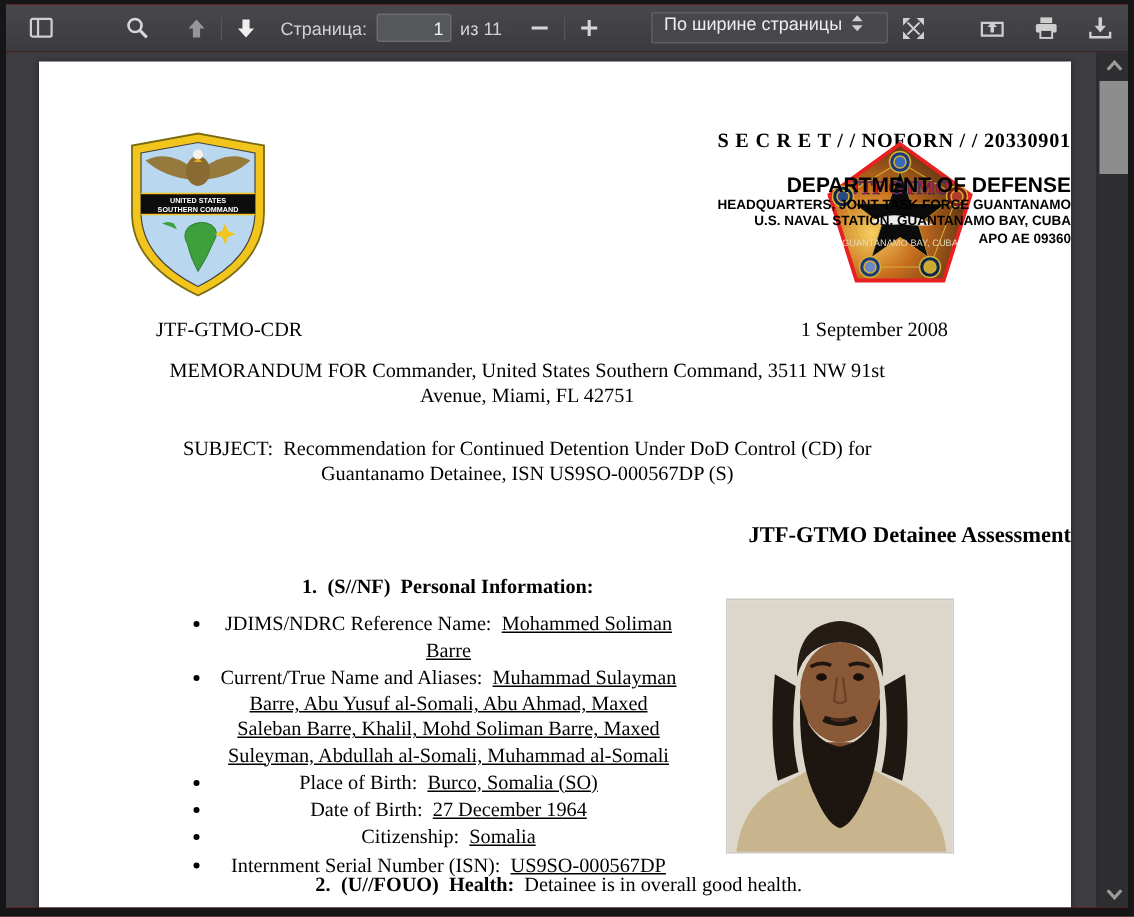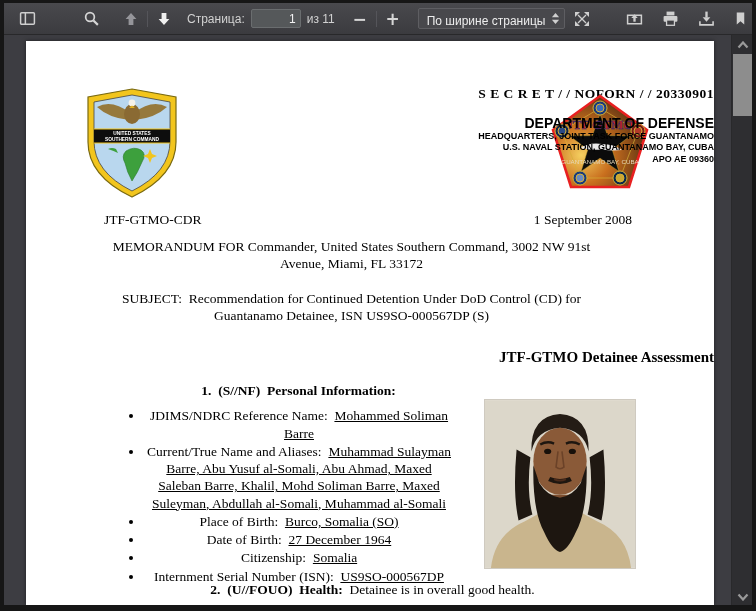--- a/index.html
+++ b/index.html
@@ -26,23 +26,23 @@
   .tbtn svg { display:block; }
   .glyph { font-size:17px; font-weight:bold; color:#d6d6d6; font-family:"DejaVu Sans", sans-serif; }
   .vsep { width:1px; height:16px; background:#2a2a2c; border-right:1px solid #55555a; flex:0 0 auto; margin:0 3px; }
   .tlabel { flex:0 0 auto; color:#d2d2d2; }
   .page-input {
     width:50px; height:19px; margin:0 6px; padding:0 4px;
     background:#55585a; border:1px solid #6a6d6f; border-radius:2px;
     color:#f2f2f2; font-size:12px; text-align:right; outline:none;
   }
   .zoom-select {
-    height:21px; min-width:142px; margin-left:12px; padding:0 4px 0 8px;
+    height:21px; min-width:142px; margin-left:28px; padding:0 15px 0 8px;
     background:#48484c; border:1px solid #5e5e62; border-radius:2px;
-    display:flex; align-items:flex-end; justify-content:space-between; gap:6px;
+    display:flex; align-items:flex-start; justify-content:space-between; gap:6px;
     color:#ededed; font-size:12px; cursor:pointer; flex:0 0 auto;
   }
 
   
   .viewer { position:relative; width:100%; height:570px; background:#3d3d42; }
   .page {
     position:absolute; left:22px; top:6px; width:688px; height:564px;
     background:#ffffff; box-shadow:0 0 4px rgba(0,0,0,.5);
     font-family:"Liberation Serif", serif; color:#000; font-size:13.5px; line-height:1.28;
   }
@@ -249,21 +249,21 @@
         <div class="t2">HEADQUARTERS, JOINT TASK FORCE GUANTANAMO</div>
         <div class="t2">U.S. NAVAL STATION, GUANTANAMO BAY, CUBA</div>
         <div class="t2">APO AE 09360</div>
       </div>
 
       <div class="abs memo-row">
         <span>JTF-GTMO-CDR</span>
         <span>1 September 2008</span>
       </div>
 
-      <div class="abs memorandum pre">MEMORANDUM FOR Commander, United States Southern Command, 3002 NW 91st Avenue, Miami, FL 33172</div>
+      <div class="abs memorandum pre">MEMORANDUM FOR Commander, United States Southern Command, 3511 NW 91st Avenue, Miami, FL 42751</div>
 
       <div class="abs subject pre">SUBJECT:  Recommendation for Continued Detention Under DoD Control (CD) for Guantanamo Detainee, ISN US9SO-000567DP (S)</div>
 
       <div class="abs center assess-title">JTF-GTMO Detainee Assessment</div>
 
       <div class="abs sec1">
         <div class="sec-head">
           <span class="num">1.</span><span class="h pre">(S//NF)  Personal Information:</span>
         </div>
         <ul>

